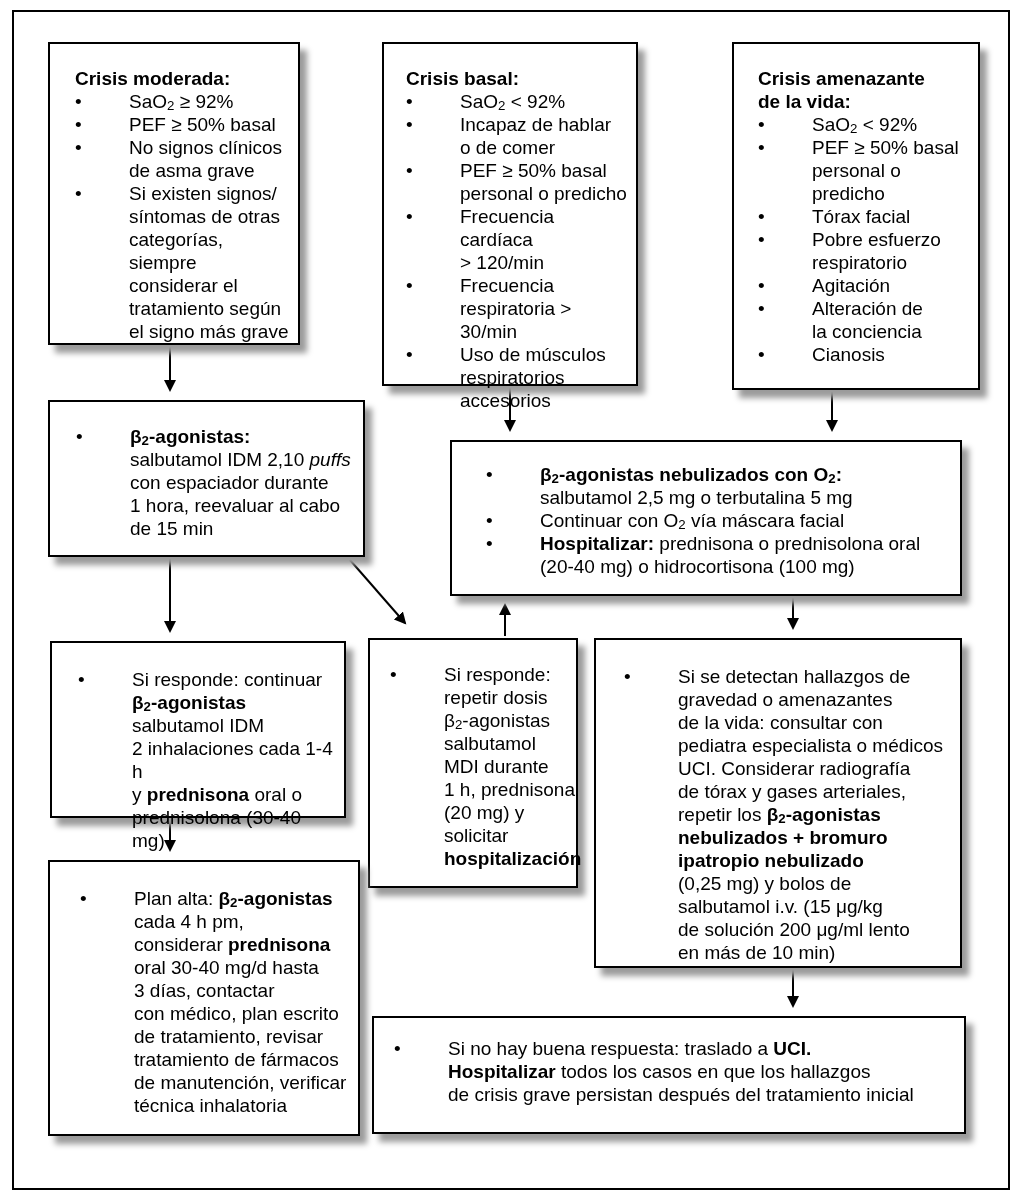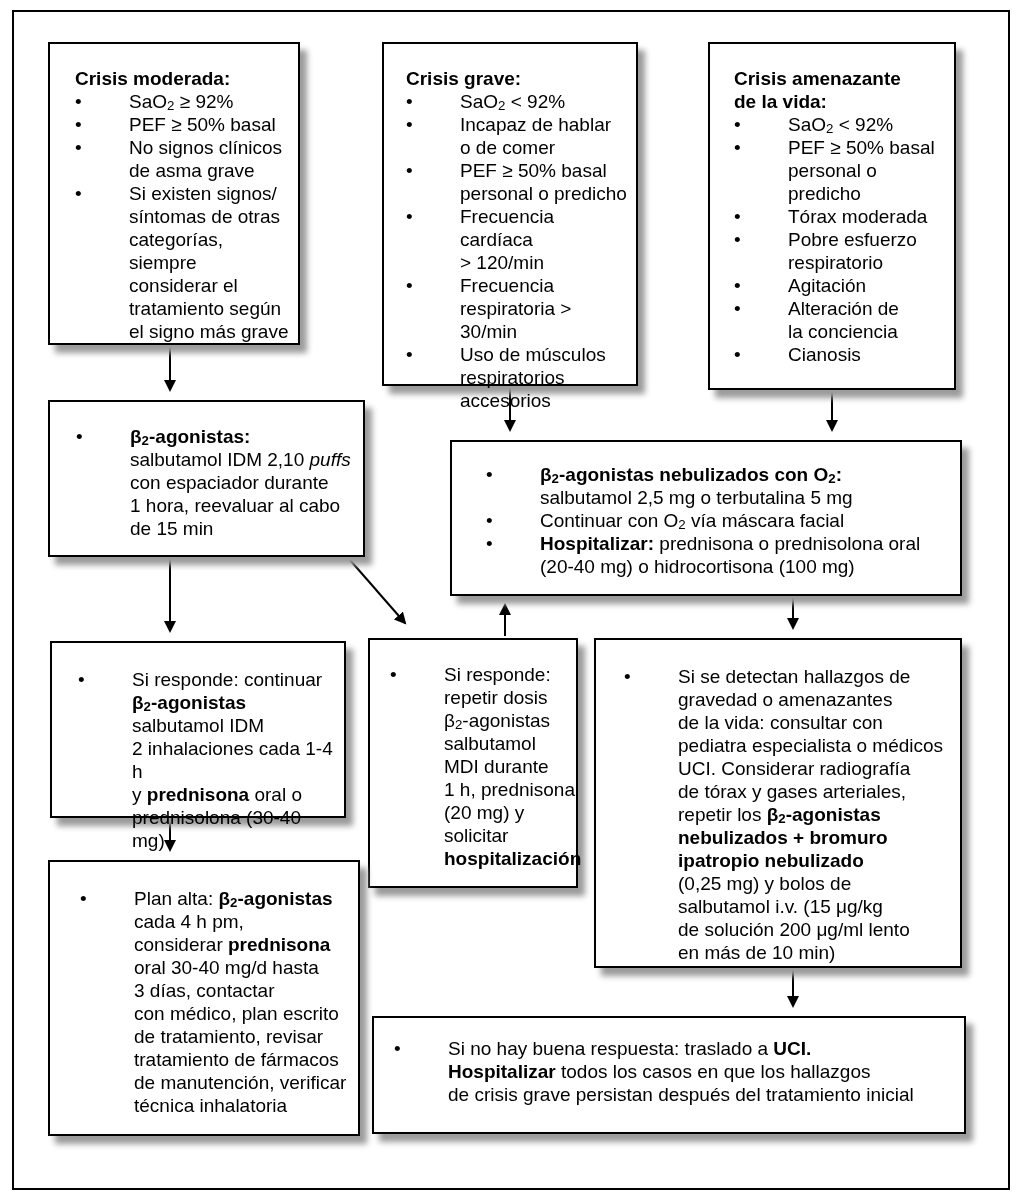--- a/index.html
+++ b/index.html
@@ -21,21 +21,21 @@
   .title{font-weight:bold;}
   .item{display:flex;align-items:flex-start;}
   .bullet{flex:0 0 18px;width:18px;}
   .itxt{flex:1 1 auto;margin-left:36px;}
   b{font-weight:bold;}
   i{text-align:right;}
   sub{font-size:0.7em;line-height:0;vertical-align:baseline;position:relative;top:0.18em;}
   
   .b1{left:48px;top:42px;width:252px;height:303px;padding:23px 8px 0 25px;}
   .b2{left:382px;top:42px;width:256px;height:344px;padding:23px 6px 0 22px;}
-  .b3{left:708px;top:42px;width:248px;height:348px;padding:23px 10px 0 24px;}
+  .b3{left:732px;top:42px;width:248px;height:348px;padding:23px 10px 0 24px;}
   .b4{left:48px;top:400px;width:317px;height:157px;padding:23px 8px 0 26px;}
   .b5{left:450px;top:440px;width:512px;height:156px;padding:21px 10px 0 34px;}
   .b6{left:50px;top:641px;width:296px;height:177px;padding:25px 6px 0 26px;}
   .b7{left:368px;top:638px;width:210px;height:250px;padding:23px 4px 0 20px;}
   .b8{left:594px;top:638px;width:368px;height:330px;padding:25px 6px 0 28px;}
   .b9{left:48px;top:860px;width:312px;height:276px;padding:25px 6px 0 30px;}
   .b10{left:372px;top:1016px;width:594px;height:118px;padding:19px 8px 0 20px;}
 </style>
 </head>
 <body>
@@ -77,21 +77,21 @@
         <div class="itxt">No signos clínicos<br>de asma grave</div>
       </div>
       <div class="item">
         <span class="bullet">•</span>
         <div class="itxt">Si existen signos/<br>síntomas de otras<br>categorías, siempre<br>considerar el<br>tratamiento según<br>el signo más grave</div>
       </div>
     </div>
 </div>
 
 <div class="box b2">
-  <div class="title">Crisis grave:</div>
+  <div class="title">Crisis basal:</div>
   <div>
       <div class="item">
         <span class="bullet">•</span>
         <div class="itxt">SaO<sub>2</sub> &lt; 92%</div>
       </div>
       <div class="item">
         <span class="bullet">•</span>
         <div class="itxt">Incapaz de hablar<br>o de comer</div>
       </div>
       <div class="item">
@@ -119,21 +119,21 @@
       <div class="item">
         <span class="bullet">•</span>
         <div class="itxt">SaO<sub>2</sub> &lt; 92%</div>
       </div>
       <div class="item">
         <span class="bullet">•</span>
         <div class="itxt">PEF ≥ 50% basal<br>personal o predicho</div>
       </div>
       <div class="item">
         <span class="bullet">•</span>
-        <div class="itxt">Tórax moderada</div>
+        <div class="itxt">Tórax facial</div>
       </div>
       <div class="item">
         <span class="bullet">•</span>
         <div class="itxt">Pobre esfuerzo<br>respiratorio</div>
       </div>
       <div class="item">
         <span class="bullet">•</span>
         <div class="itxt">Agitación</div>
       </div>
       <div class="item">

